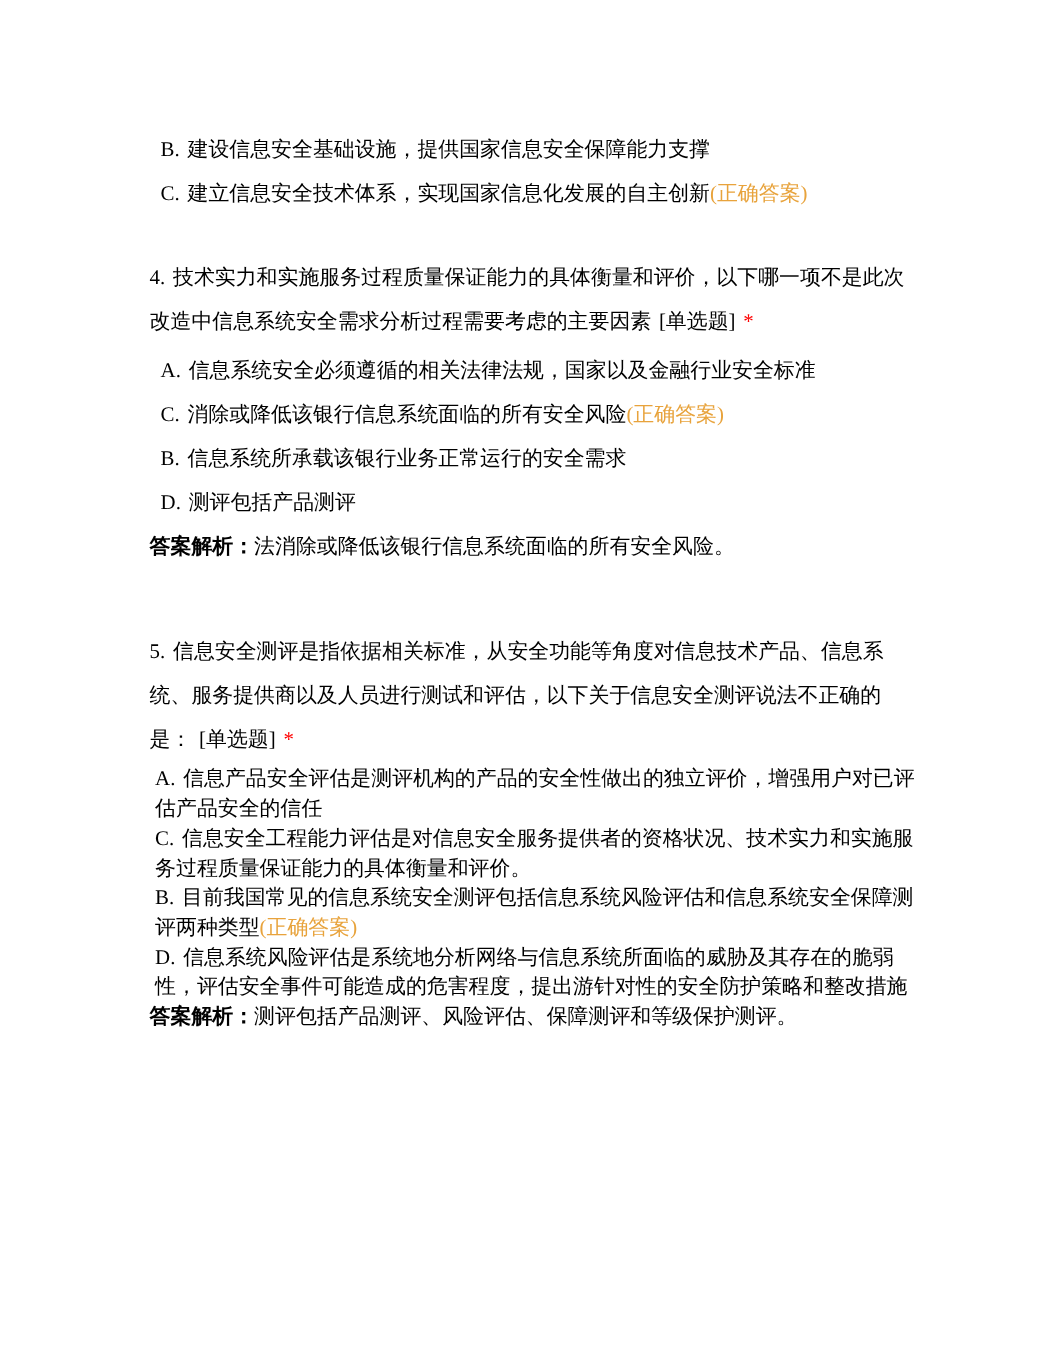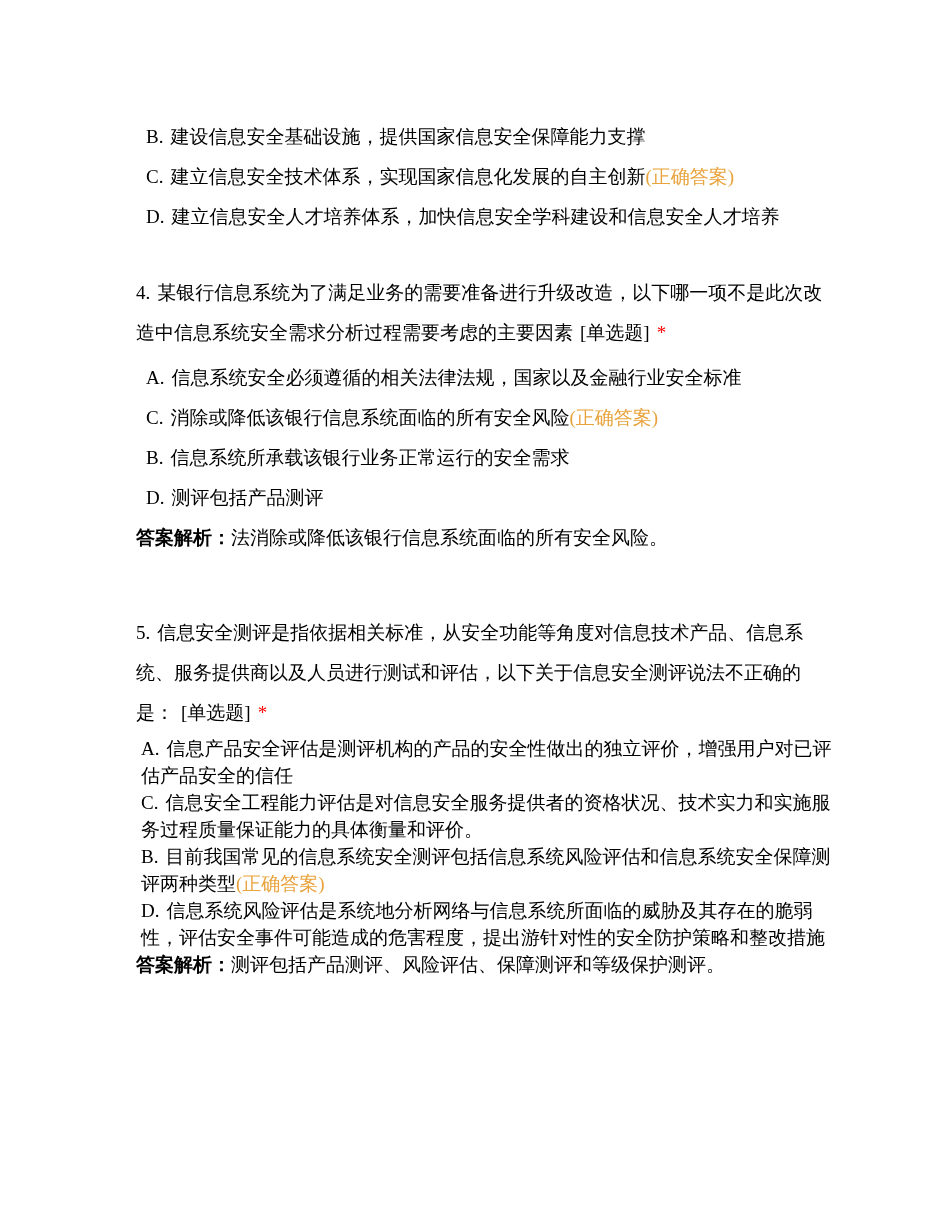--- a/index.html
+++ b/index.html
@@ -37,28 +37,25 @@
 
 <div class="page">
 
   <section>
     <div class="option-40">
       <span class="opt-label">B.</span><span>建设信息安全基础设施，提供国家信息安全保障能力支撑</span>
     </div>
     <div class="option-40">
       <span class="opt-label">C.</span><span>建立信息安全技术体系，实现国家信息化发展的自主创新</span><span class="correct">(正确答案)</span>
     </div>
-    <div class="option-40">
-      <span class="opt-label">D.</span><span>建立信息安全人才培养体系，加快信息安全学科建设和信息安全人才培养</span>
-    </div>
   </section>
 
   <section class="sec-q4">
     <p class="q-text">
-      <span class="q-num">4.</span><span>某银行信息系统为了满足业务的需要准备进行升级改造，以下哪一项不是此次改造中信息系统安全需求分析过程需要考虑的主要因素</span><span class="tag">[单选题]</span><span class="req">*</span>
+      <span class="q-num">4.</span><span>技术实力和实施服务过程质量保证能力的具体衡量和评价，以下哪一项不是此次改造中信息系统安全需求分析过程需要考虑的主要因素</span><span class="tag">[单选题]</span><span class="req">*</span>
     </p>
     <div class="q4-options">
       <div class="option-40">
         <span class="opt-label">A.</span><span>信息系统安全必须遵循的相关法律法规，国家以及金融行业安全标准</span>
       </div>
       <div class="option-40">
         <span class="opt-label">C.</span><span>消除或降低该银行信息系统面临的所有安全风险</span><span class="correct">(正确答案)</span>
       </div>
       <div class="option-40">
         <span class="opt-label">B.</span><span>信息系统所承载该银行业务正常运行的安全需求</span>

